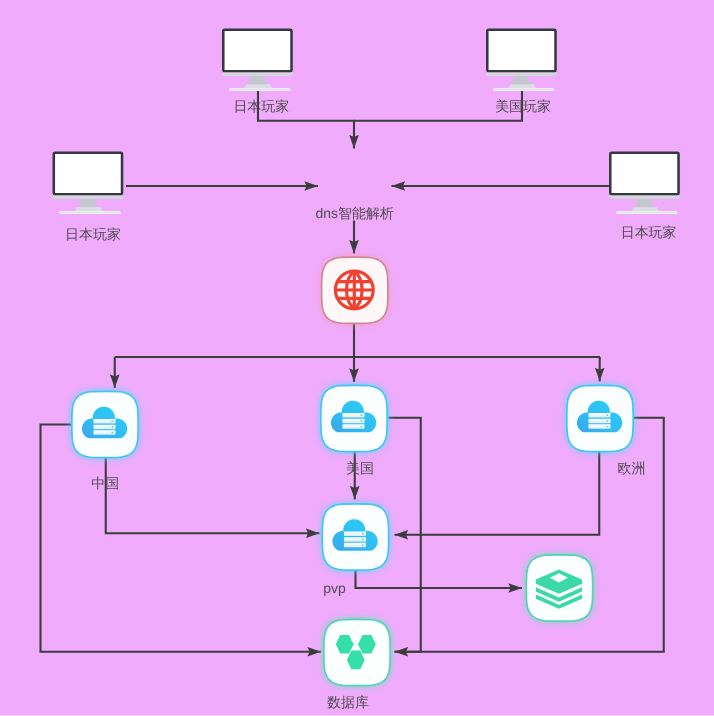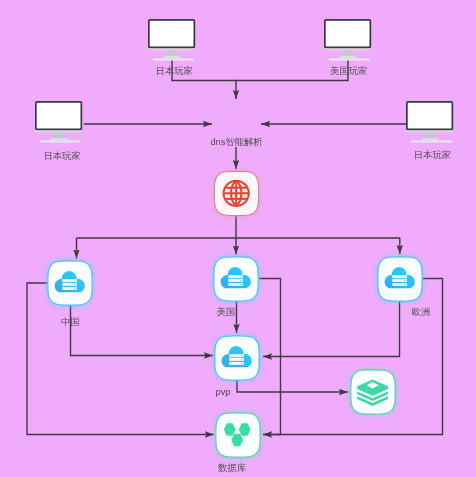--- a/index.html
+++ b/index.html
@@ -164,21 +164,21 @@
     </svg>
   </div>
   <div class="nlabel" style="left:70.2px;top:317px">中国</div>
 
   <div class="node" style="left:207.0px;top:250.0px">
     <svg width="58" height="58" viewBox="-6 -6 58 58">
       <use href="#sq" fill="#fbfeff" stroke="#3ec8ed" stroke-width="1.1" filter="url(#glowB)"></use>
       <use href="#cloudserver" x="7.6" y="10.9"></use>
     </svg>
   </div>
-  <div class="nlabel" style="left:226px;top:306.8px">美国</div>
+  <div class="nlabel" style="left:240px;top:306.8px">美国</div>
 
   <div class="node" style="left:371.0px;top:250.0px">
     <svg width="58" height="58" viewBox="-6 -6 58 58">
       <use href="#sq" fill="#fbfeff" stroke="#3ec8ed" stroke-width="1.1" filter="url(#glowB)"></use>
       <use href="#cloudserver" x="7.6" y="10.9"></use>
     </svg>
   </div>
   <div class="nlabel" style="left:421px;top:307.0px">欧洲</div>
 
   <div class="node" style="left:208.0px;top:329.0px">

